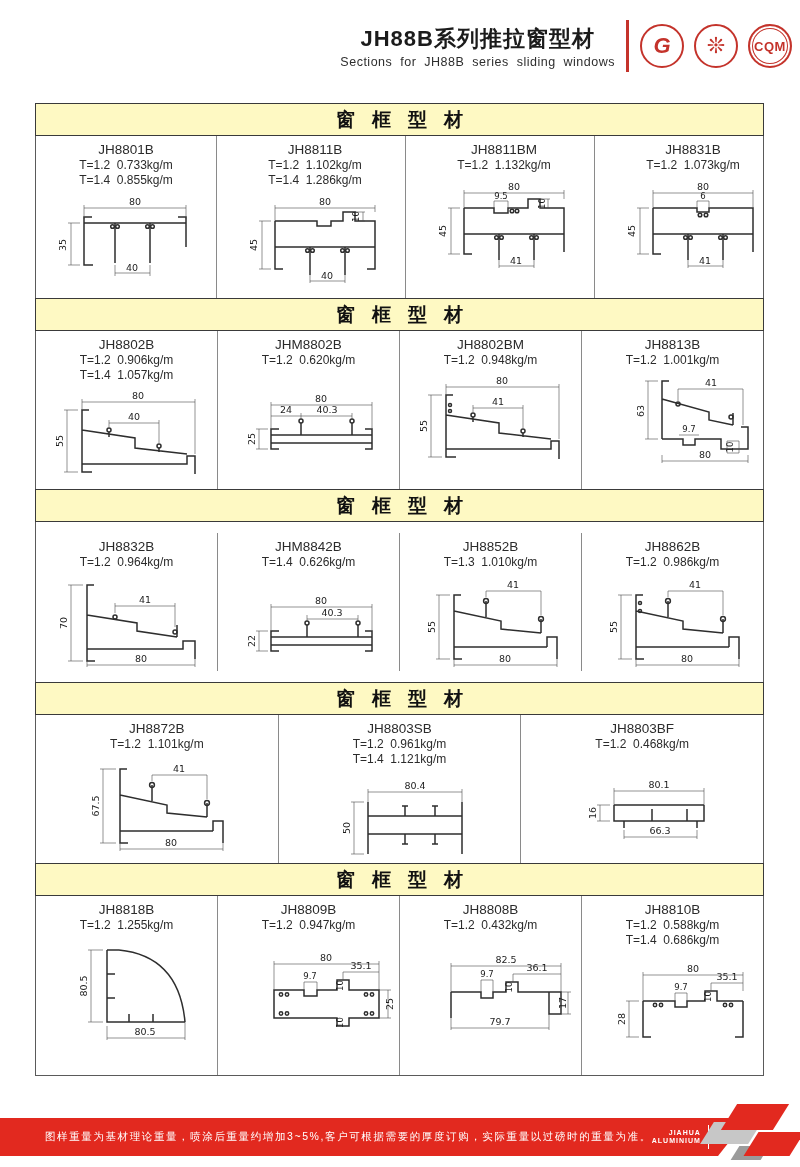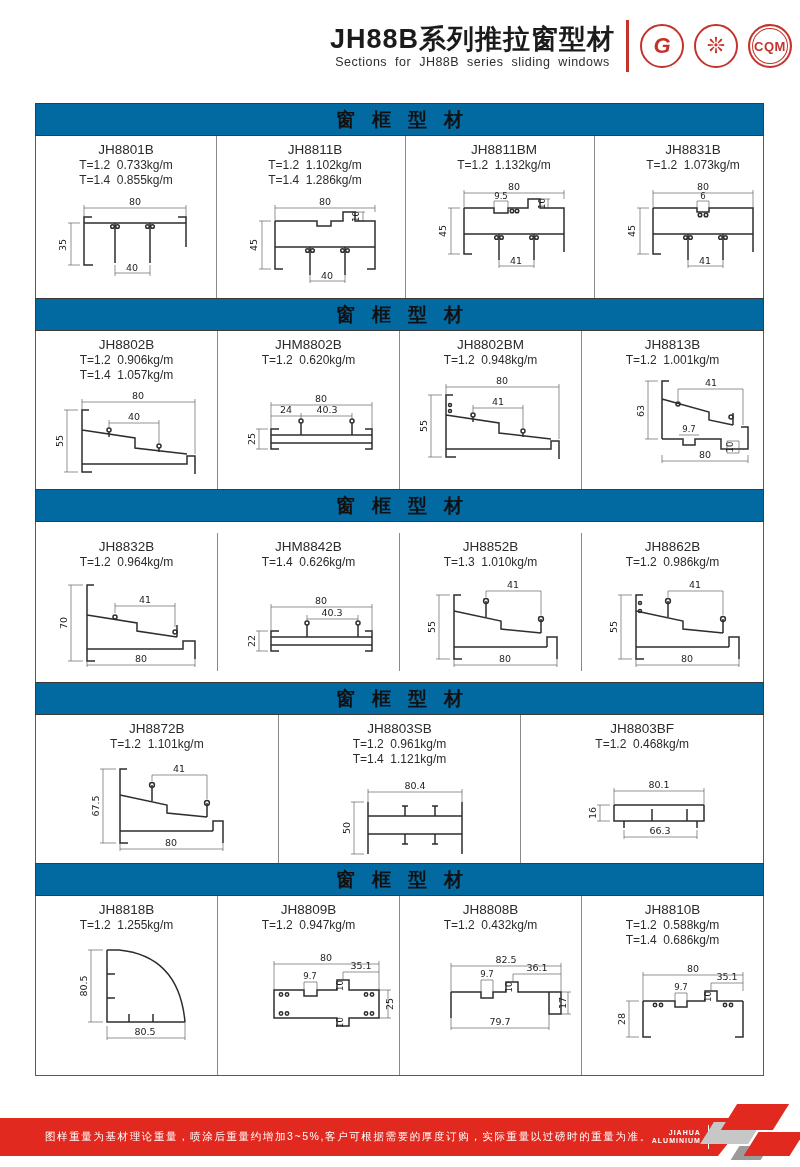--- a/index.html
+++ b/index.html
@@ -1,33 +1,33 @@
 <!DOCTYPE html>
 <html><head>
 <meta charset="utf-8">
 <style>
   html,body{margin:0;padding:0;background:#fff;}
   .page{position:relative;width:800px;height:1167px;background:#fff;overflow:hidden;
         font-family:"Liberation Sans",sans-serif;}
   
   .page-header{position:absolute;top:20px;right:8px;display:flex;align-items:center;gap:11px;}
   .title-block{text-align:center;}
-  .title{font-size:27px;font-weight:bold;color:#1b1b1b;letter-spacing:1px;line-height:30px;}
+  .title{font-size:22px;font-weight:bold;color:#1b1b1b;letter-spacing:1px;line-height:30px;}
   .subtitle{font-size:12.5px;color:#2e2e2e;letter-spacing:.5px;word-spacing:4px;margin-top:1px;}
   .hdr-divider{width:3px;height:52px;background:#c4332b;}
   .logos{display:flex;gap:10px;align-items:center;}
   .logo{width:44px;height:44px;border-radius:50%;border:2.5px solid #c4332b;color:#c4332b;
         display:flex;align-items:center;justify-content:center;box-sizing:border-box;background:#fff;}
   .logo.l1 span{font-size:22px;font-weight:bold;font-style:italic;}
   .logo.l2 span{font-size:22px;}
   .logo.l3{box-shadow:inset 0 0 0 2px #fff,inset 0 0 0 3px #c4332b;}
   .logo.l3 span{font-size:13px;font-weight:bold;letter-spacing:.5px;}
   
   .catalog{position:absolute;top:103px;left:35px;width:729px;}
-  .sec-header{height:33px;background:#0369a1;border:1px solid #3a3a3a;box-sizing:border-box;
+  .sec-header{height:33px;background:#fef9c3;border:1px solid #3a3a3a;box-sizing:border-box;
               display:flex;align-items:center;justify-content:center;
               font-size:19px;font-weight:bold;color:#111;letter-spacing:17px;padding-left:17px;}
   .sec-body{display:flex;border-left:1px solid #5a5a5a;border-right:1px solid #5a5a5a;box-sizing:border-box;}
   .catalog .sec-body:last-child{border-bottom:1px solid #5a5a5a;}
   .cell{flex:1;text-align:center;border-right:1px solid #8a8a8a;box-sizing:border-box;padding-top:5px;}
   .cell:last-child{border-right:none;}
   .code{font-size:13.5px;color:#2b2b2b;line-height:17px;}
   .spec{font-size:12px;color:#2b2b2b;line-height:15px;white-space:pre;}
   .dwg{display:block;margin:1px auto 0;}
   .p{fill:none;stroke:#2e2e2e;stroke-width:1.5;}

